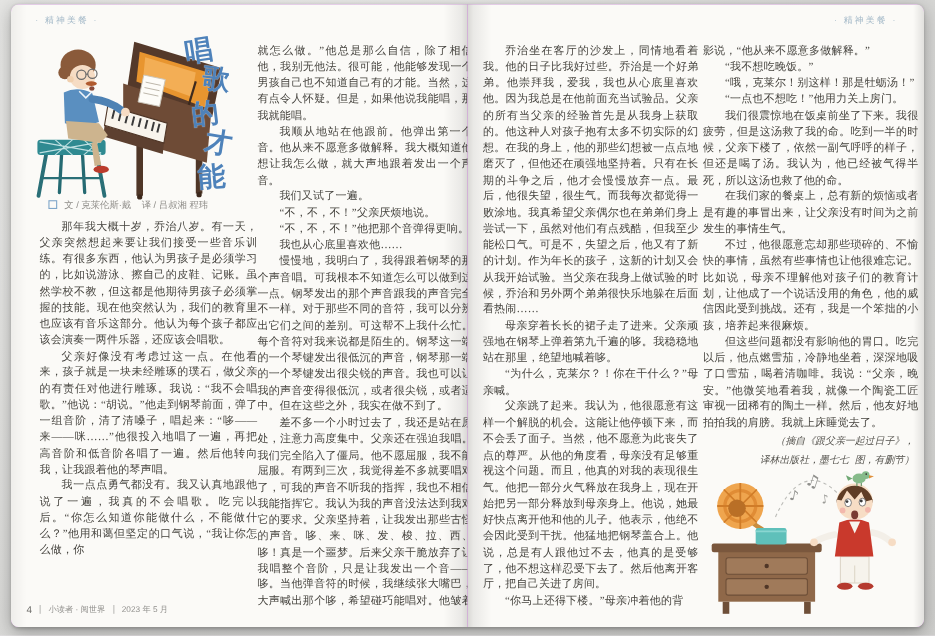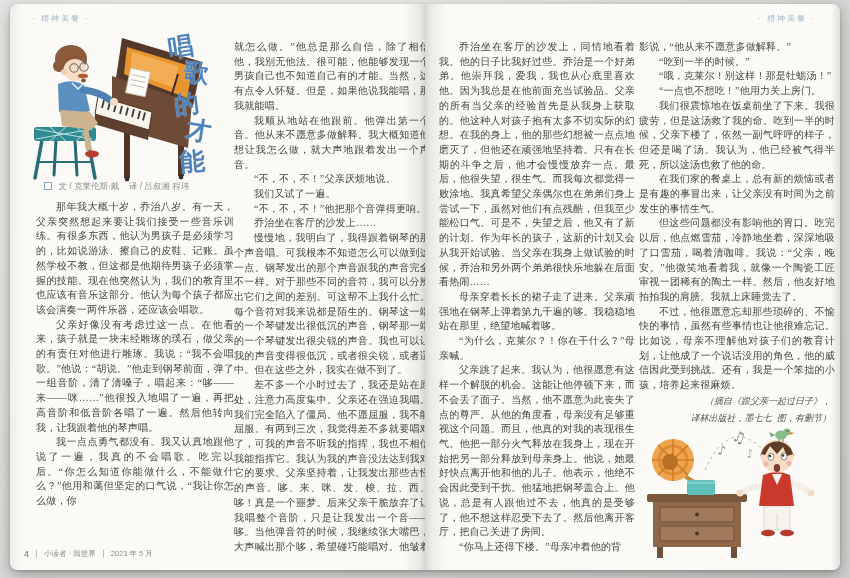--- a/index.html
+++ b/index.html
@@ -163,24 +163,24 @@
       </div>
 
       <div class="col lcol1">
           <p>那年我大概十岁，乔治八岁。有一天，父亲突然想起来要让我们接受一些音乐训练。有很多东西，他认为男孩子是必须学习的，比如说游泳、擦自己的皮鞋、记账。虽然学校不教，但这都是他期待男孩子必须掌握的技能。现在他突然认为，我们的教育里也应该有音乐这部分。他认为每个孩子都应该会演奏一两件乐器，还应该会唱歌。</p>
           <p>父亲好像没有考虑过这一点。在他看来，孩子就是一块未经雕琢的璞石，做父亲的有责任对他进行雕琢。我说：“我不会唱歌。”他说：“胡说。”他走到钢琴前面，弹了一组音阶，清了清嗓子，唱起来：“哆——来——咪……”他很投入地唱了一遍，再把高音阶和低音阶各唱了一遍。然后他转向我，让我跟着他的琴声唱。</p>
           <p>我一点点勇气都没有。我又认真地跟他说了一遍，我真的不会唱歌。吃完以后。“你怎么知道你能做什么，不能做什么？”他用和蔼但坚定的口气说，“我让你怎么做，你</p>
         </div>
       <div class="col lcol2">
           <p class="no-indent">就怎么做。”他总是那么自信，除了相信他，我别无他法。很可能，他能够发现一个男孩自己也不知道自己有的才能。当然，这有点令人怀疑。但是，如果他说我能唱，那我就能唱。</p>
           <p>我顺从地站在他跟前。他弹出第一个音。他从来不愿意多做解释。我大概知道他想让我怎么做，就大声地跟着发出一个声音。</p>
+          <p>我们又试了一遍。</p>
           <p>“不，不，不！”父亲厌烦地说。</p>
-          <p>我们又试了一遍。</p>
           <p>“不，不，不！”他把那个音弹得更响。</p>
-          <p>乔治坐在客厅的沙发上……</p>
+          <p>我也从心底里喜欢他……</p>
           <p>慢慢地，我明白了，我得跟着钢琴的那个声音唱。可我根本不知道怎么可以做到这一点。钢琴发出的那个声音跟我的声音完全不一样。对于那些不同的音符，我可以分辨出它们之间的差别。可这帮不上我什么忙。每个音符对我来说都是陌生的。钢琴这一端的一个琴键发出很低沉的声音，钢琴那一端的一个琴键发出很尖锐的声音。我也可以让我的声音变得很低沉，或者很尖锐，或者适中。但在这些之外，我实在做不到了。</p>
           <p>差不多一个小时过去了，我还是站在原处，注意力高度集中。父亲还在强迫我唱。我们完全陷入了僵局。他不愿屈服，我不能屈服。有两到三次，我觉得差不多就要唱对了，可我的声音不听我的指挥，我也不相信我能指挥它。我认为我的声音没法达到我对它的要求。父亲坚持着，让我发出那些古怪的声音。哆、来、咪、发、梭、拉、西、哆！真是一个噩梦。后来父亲干脆放弃了让我唱整个音阶，只是让我发出一个音——哆。当他弹音符的时候，我继续张大嘴巴，大声喊出那个哆，希望碰巧能唱对。他皱着眉头，用力敲打着琴键。我继续大喊：“哆！”</p>
         </div>
 
       <div class="page-footer">
         <span class="pagenum">4</span>
         <span class="fsep"></span>
         <span>小读者 · 阅世界</span>
         <span class="fsep"></span>
         <span>2023 年 5 月</span>
@@ -192,27 +192,27 @@
 
       <div class="col rcol1">
           <p>乔治坐在客厅的沙发上，同情地看着我。他的日子比我好过些。乔治是一个好弟弟。他崇拜我，爱我，我也从心底里喜欢他。因为我总是在他前面充当试验品。父亲的所有当父亲的经验首先是从我身上获取的。他这种人对孩子抱有太多不切实际的幻想。在我的身上，他的那些幻想被一点点地磨灭了，但他还在顽强地坚持着。只有在长期的斗争之后，他才会慢慢放弃一点。最后，他很失望，很生气。而我每次都觉得一败涂地。我真希望父亲偶尔也在弟弟们身上尝试一下，虽然对他们有点残酷，但我至少能松口气。可是不，失望之后，他又有了新的计划。作为年长的孩子，这新的计划又会从我开始试验。当父亲在我身上做试验的时候，乔治和另外两个弟弟很快乐地躲在后面看热闹……</p>
           <p>母亲穿着长长的裙子走了进来。父亲顽强地在钢琴上弹着第九千遍的哆。我稳稳地站在那里，绝望地喊着哆。</p>
           <p>“为什么，克莱尔？！你在干什么？”母亲喊。</p>
           <p>父亲跳了起来。我认为，他很愿意有这样一个解脱的机会。这能让他停顿下来，而不会丢了面子。当然，他不愿意为此丧失了点的尊严。从他的角度看，母亲没有足够重视这个问题。而且，他真的对我的表现很生气。他把一部分火气释放在我身上，现在开始把另一部分释放到母亲身上。他说，她最好快点离开他和他的儿子。他表示，他绝不会因此受到干扰。他猛地把钢琴盖合上。他说，总是有人跟他过不去，他真的是受够了，他不想这样忍受下去了。然后他离开客厅，把自己关进了房间。</p>
           <p>“你马上还得下楼。”母亲冲着他的背</p>
         </div>
       <div class="col rcol2">
           <p class="no-indent">影说，“他从来不愿意多做解释。”</p>
-          <p>“吃到一半的时候。”</p>
+          <p>“我不想吃晚饭。”</p>
           <p>“哦，克莱尔！别这样！那是牡蛎汤！”</p>
           <p>“一点也不想吃！”他用力关上房门。</p>
           <p>我们很震惊地在饭桌前坐了下来。我很疲劳，但是这汤救了我的命。吃到一半的时候，父亲下楼了，依然一副气呼呼的样子，但还是喝了汤。我认为，他已经被气得半死，所以这汤也救了他的命。</p>
           <p>在我们家的餐桌上，总有新的烦恼或者是有趣的事冒出来，让父亲没有时间为之前发生的事情生气。</p>
+          <p>不过，他很愿意忘却那些琐碎的、不愉快的事情，虽然有些事情也让他很难忘记。比如说，母亲不理解他对孩子们的教育计划，让他成了一个说话没用的角色，他的威信因此受到挑战。还有，我是一个笨拙的小孩，培养起来很麻烦。</p>
           <p>但这些问题都没有影响他的胃口。吃完以后，他点燃雪茄，冷静地坐着，深深地吸了口雪茄，喝着清咖啡。我说：“父亲，晚安。”他微笑地看着我，就像一个陶瓷工匠审视一团稀有的陶土一样。然后，他友好地拍拍我的肩膀。我就上床睡觉去了。</p>
-          <p>不过，他很愿意忘却那些琐碎的、不愉快的事情，虽然有些事情也让他很难忘记。比如说，母亲不理解他对孩子们的教育计划，让他成了一个说话没用的角色，他的威信因此受到挑战。还有，我是一个笨拙的小孩，培养起来很麻烦。</p>
         </div>
 
       <div class="attribution">
           <div>（摘自《跟父亲一起过日子》，</div>
           <div>译林出版社，墨七七 图，有删节）</div>
         </div>
 
       <svg class="illust illust-boy" viewBox="0 0 190 152">
 
         <g>

